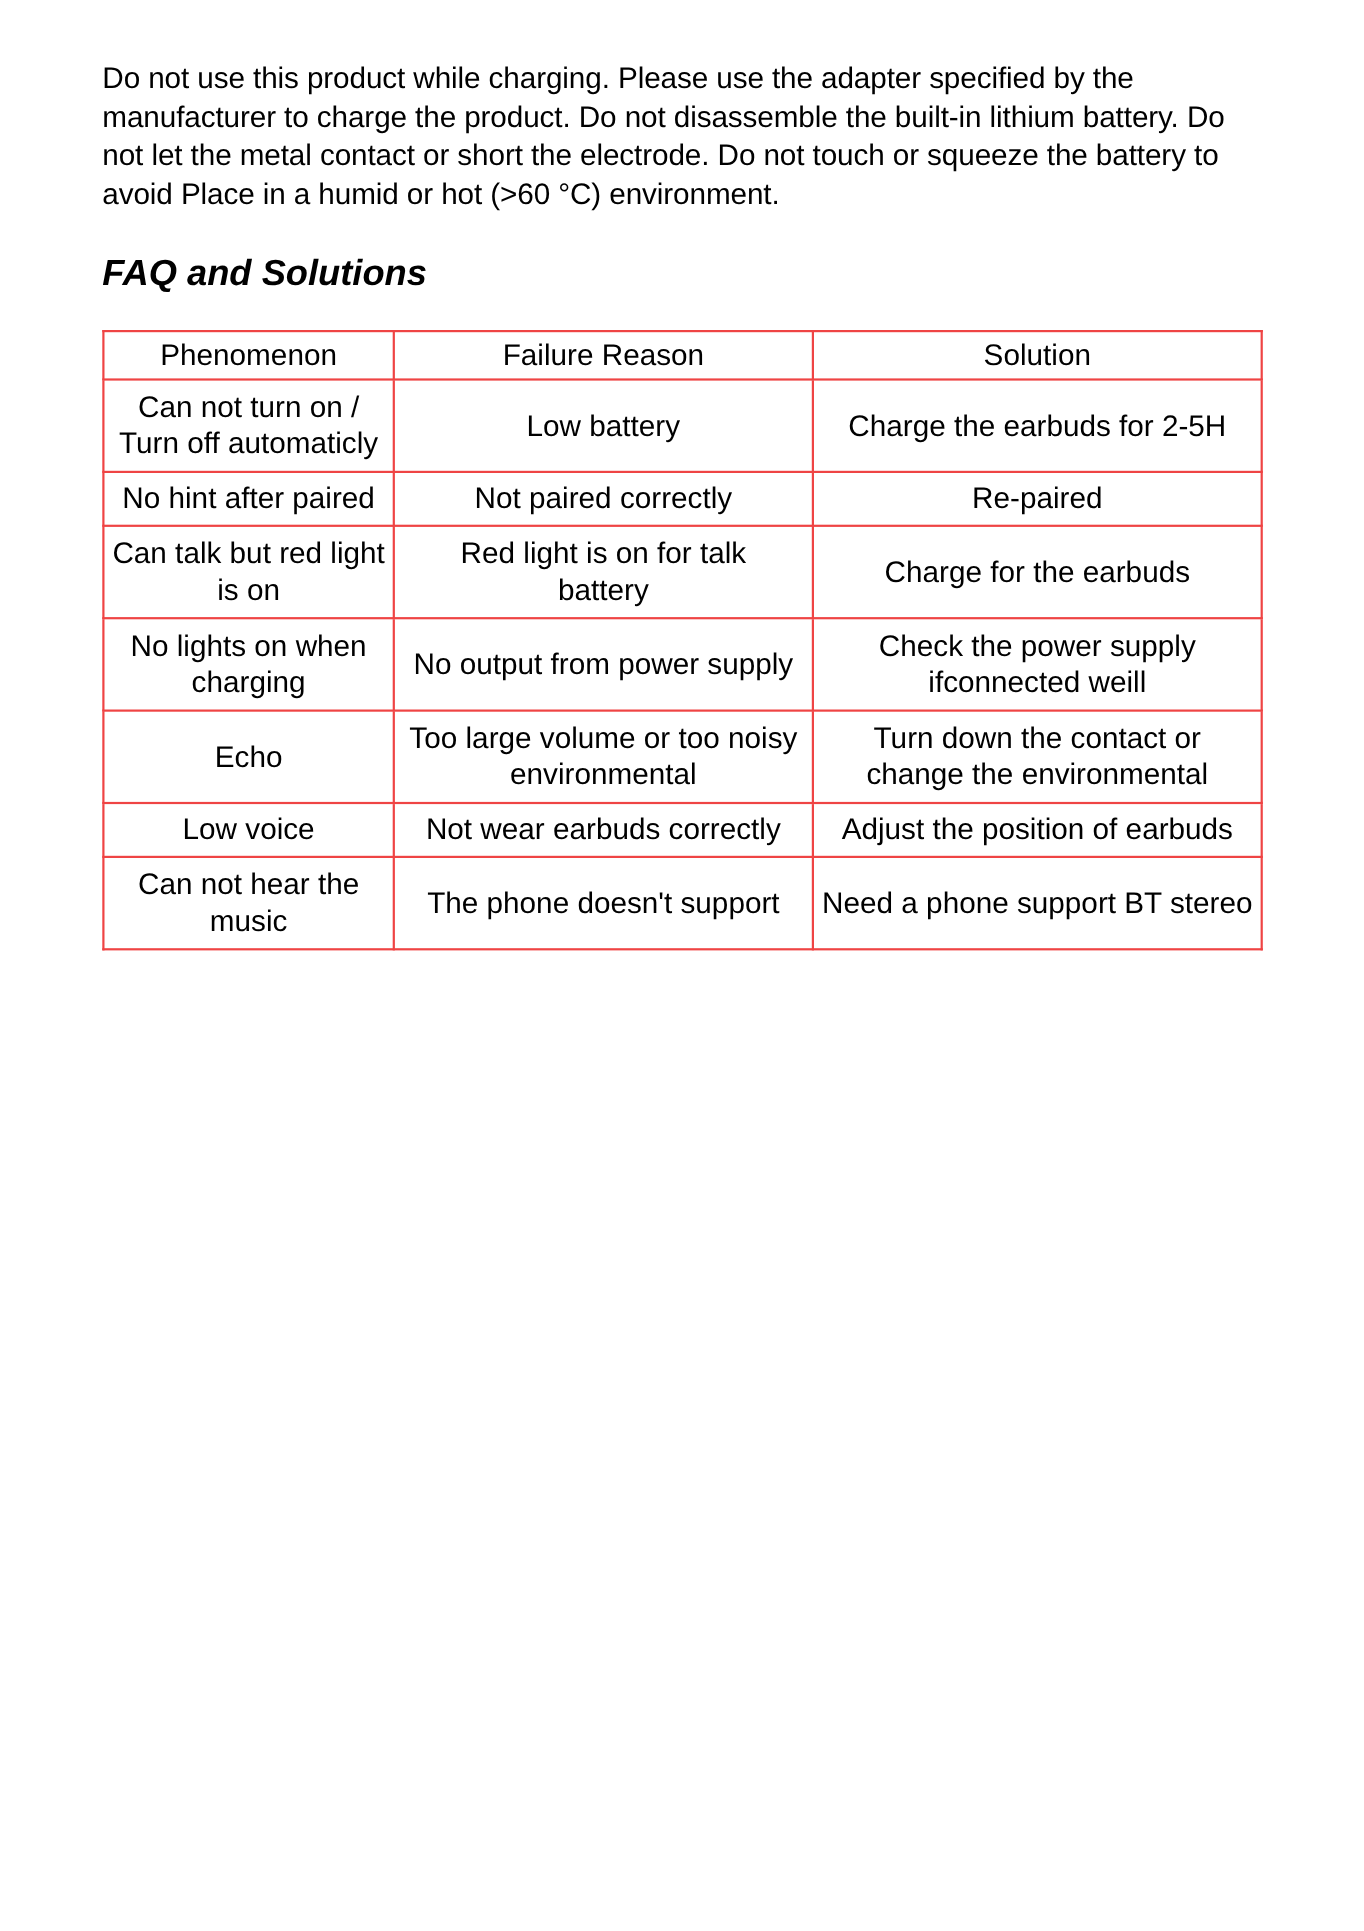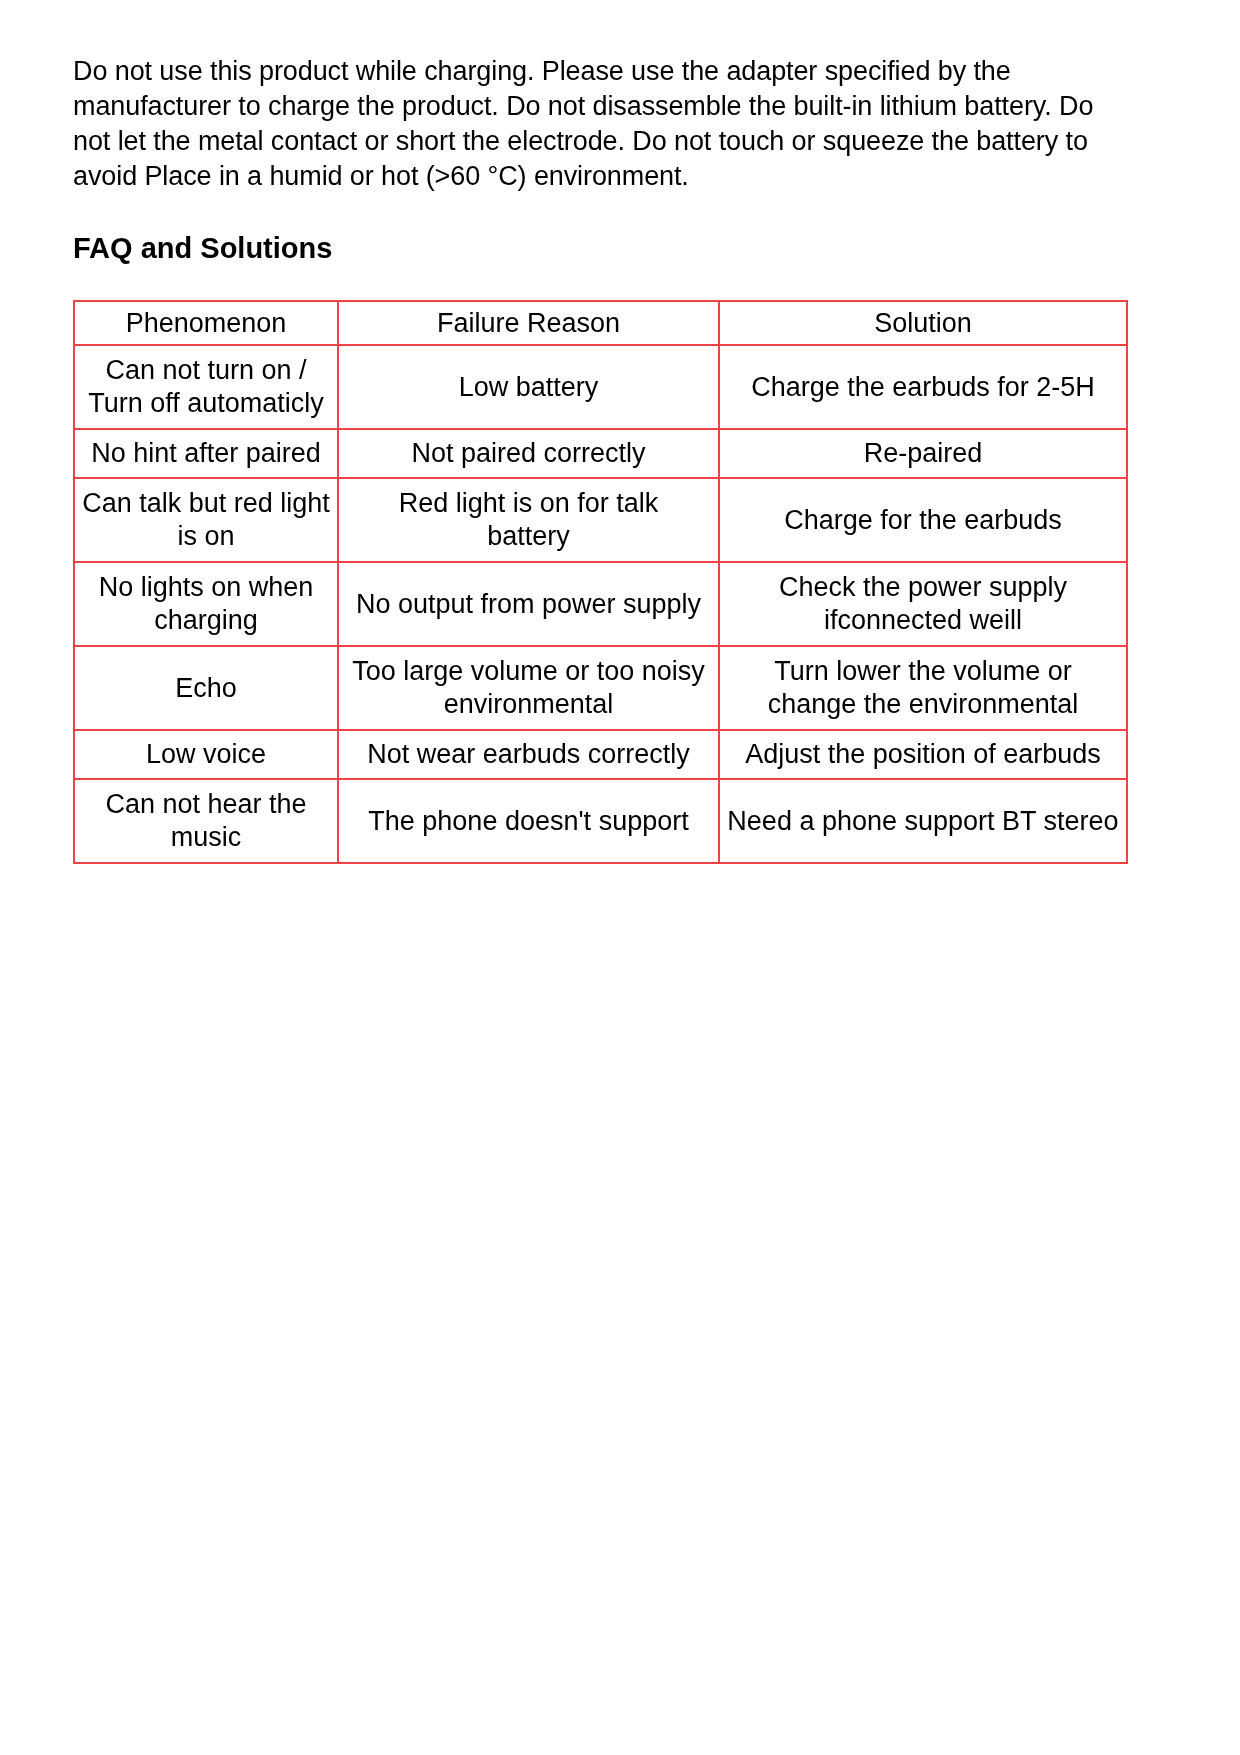--- a/index.html
+++ b/index.html
@@ -8,37 +8,38 @@
     background: #ffffff;
   }
   body {
     width: 1240px;
     height: 1755px;
     font-family: "Liberation Sans", sans-serif;
     color: #000000;
     overflow: hidden;
   }
   .page {
-    padding: 54px 85px 0 73px;
+    padding: 54px 85px 0 93px;
     box-sizing: border-box;
     width: 1240px;
     height: 1755px;
   }
   .intro {
     margin: 0;
     font-size: 27px;
     line-height: 35px;
     letter-spacing: -0.1px;
     white-space: pre-line;
   }
   .heading {
     margin: 36px 0 0 0;
-    font-size: 29px;
+    font-size: 33px;
     line-height: 36px;
     font-weight: bold;
+    font-style: italic;
   }
   table.faq {
     margin-top: 34px;
     border-collapse: collapse;
     table-layout: fixed;
     width: 1053px;
   }
   table.faq col.c1 { width: 264px; }
   table.faq col.c2 { width: 381px; }
   table.faq col.c3 { width: 408px; }
@@ -106,21 +107,21 @@
         <td>No lights on when
 charging</td>
         <td>No output from power supply</td>
         <td>Check the power supply
 ifconnected weill</td>
       </tr>
       <tr class="row-double">
         <td>Echo</td>
         <td>Too large volume or too noisy
 environmental</td>
-        <td>Turn lower the volume or
+        <td>Turn down the contact or
 change the environmental</td>
       </tr>
       <tr class="row-single">
         <td>Low voice</td>
         <td>Not wear earbuds correctly</td>
         <td>Adjust the position of earbuds</td>
       </tr>
       <tr class="row-double">
         <td>Can not hear the
 music</td>

